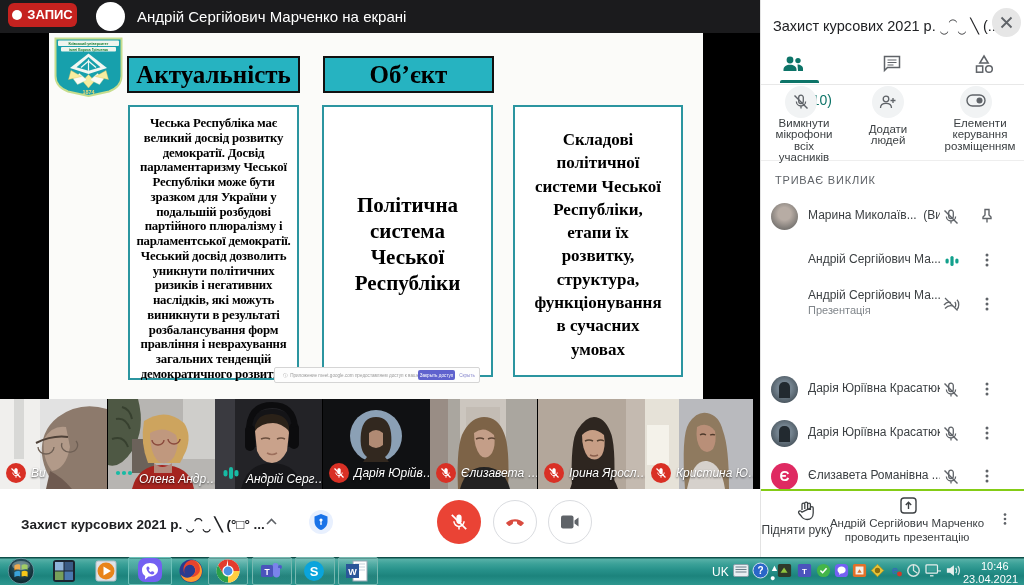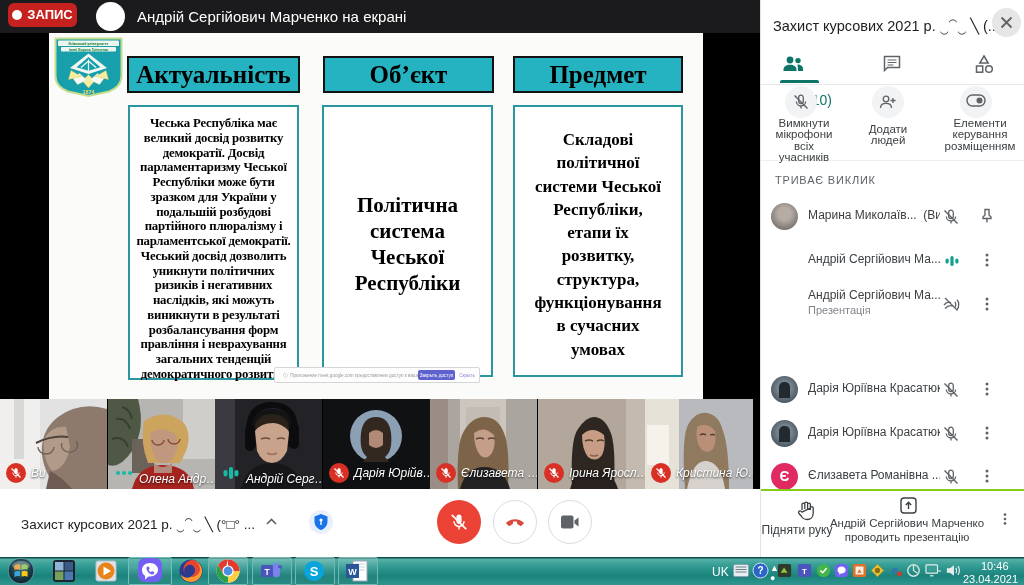--- a/index.html
+++ b/index.html
@@ -33,21 +33,21 @@
   
 
   
   #vrow { left:0; top:399px; width:760px; height:90px; background:#000;font-style:italic; }
   .tile { position:absolute; top:0; width:107px; height:90px; overflow:hidden; }
   .tlabel { position:absolute; left:6px; bottom:6px; height:20px; color:#fff; font-size:12px; line-height:20px; white-space:nowrap; text-shadow:0 1px 2px rgba(0,0,0,.7); }
   .micred { display:inline-block; width:20px; height:20px; border-radius:50%; background:#d93025; vertical-align:top; margin-right:5px; position:relative; }
   .micred svg { position:absolute; left:4px; top:4px; }
 
   
-  #meetbar { left:0; top:489px; width:760px; height:68px; background:#fff; }
+  #meetbar { left:0; top:489px; width:760px; height:68px; background:#fff;font-weight:bold; }
   #meetbar .mtitle { position:absolute; left:21px; top:26px; font-size:13.5px; color:#202124; }
   .roundbtn { position:absolute; top:11px; width:44px; height:44px; border-radius:50%; }
   #btn-mic { left:437px; background:#ea4335; }
   #btn-phone { left:493px; background:#fff; border:1px solid #dadce0; }
   #btn-cam { left:548px; background:#fff; border:1px solid #dadce0; }
   .roundbtn svg { position:absolute; left:50%; top:50%; transform:translate(-50%,-50%); }
   #shieldbtn { position:absolute; left:309px; top:21px; width:24px; height:24px; border-radius:50%; background:#e8f0fe; }
 
   
   #sidebar { left:760px; top:0; width:264px; height:557px; background:#fff; border-left:1px solid #e3e3e3; font-size:14px; color:#3c4043; }
@@ -98,21 +98,20 @@
         <path d="M34.5 37.5 L40.5 44 L34.5 51 L28.5 44 Z" fill="#f7eda0" stroke="#d8c060"></path>
         <path d="M25.5 36.5 L33 43 L23.5 47.5 L19 41.5 Z" fill="#fbfbf5" stroke="#cfe0a0"></path>
         <path d="M43.5 36.5 L36 43 L45.5 47.5 L50 41.5 Z" fill="#fbfbf5" stroke="#cfe0a0"></path>
         <path d="M17 33.5 L27.5 39.5 L14.5 42.5 Z" fill="#f7eda0" stroke="#d8c060"></path>
         <path d="M52 33.5 L41.5 39.5 L54.5 42.5 Z" fill="#f7eda0" stroke="#d8c060"></path>
       </g>
       <text x="34.5" y="57" font-size="5.5" fill="#ecd878" text-anchor="middle" font-weight="bold">1874</text>
     </svg>
     <div class="hdr" id="hdr1">Актуальність</div>
     <div class="hdr" id="hdr2">Об’єкт</div>
-    <div class="hdr" id="hdr3">Предмет</div>
     <div class="bodybox" id="box1">Чеська Республіка має<br>великий досвід розвитку<br>демократії. Досвід<br>парламентаризму Чеської<br>Республіки може бути<br>зразком для України у<br>подальшій розбудові<br>партійного плюралізму і<br>парламентської демократії.<br>Чеський досвід дозволить<br>уникнути політичних<br>ризиків і негативних<br>наслідків, які можуть<br>виникнути в результаті<br>розбалансування форм<br>правління і неврахування<br>загальних тенденцій<br>демократичного розвитку</div>
     <div class="bodybox" id="box2">
         <div class="inner">Політична<br>система<br>Чеської<br>Республіки</div>
       </div>
     <div class="bodybox" id="box3">
         <div class="inner">Складові<br>політичної<br>системи Чеської<br>Республіки,<br>етапи їх<br>розвитку,<br>структура,<br>функціонування<br>в сучасних<br>умовах</div>
       </div>
     <div id="sharenote"><svg width="204" height="14" viewBox="0 0 204 14">
       <text x="8" y="9" font-size="4.6" fill="#9a9a9a">ⓘ&nbsp; Приложение meet.google.com предоставляем доступ к вашему экрану</text>
       <rect x="143" y="2" width="37" height="10" rx="2" fill="#5f62ce"></rect>

